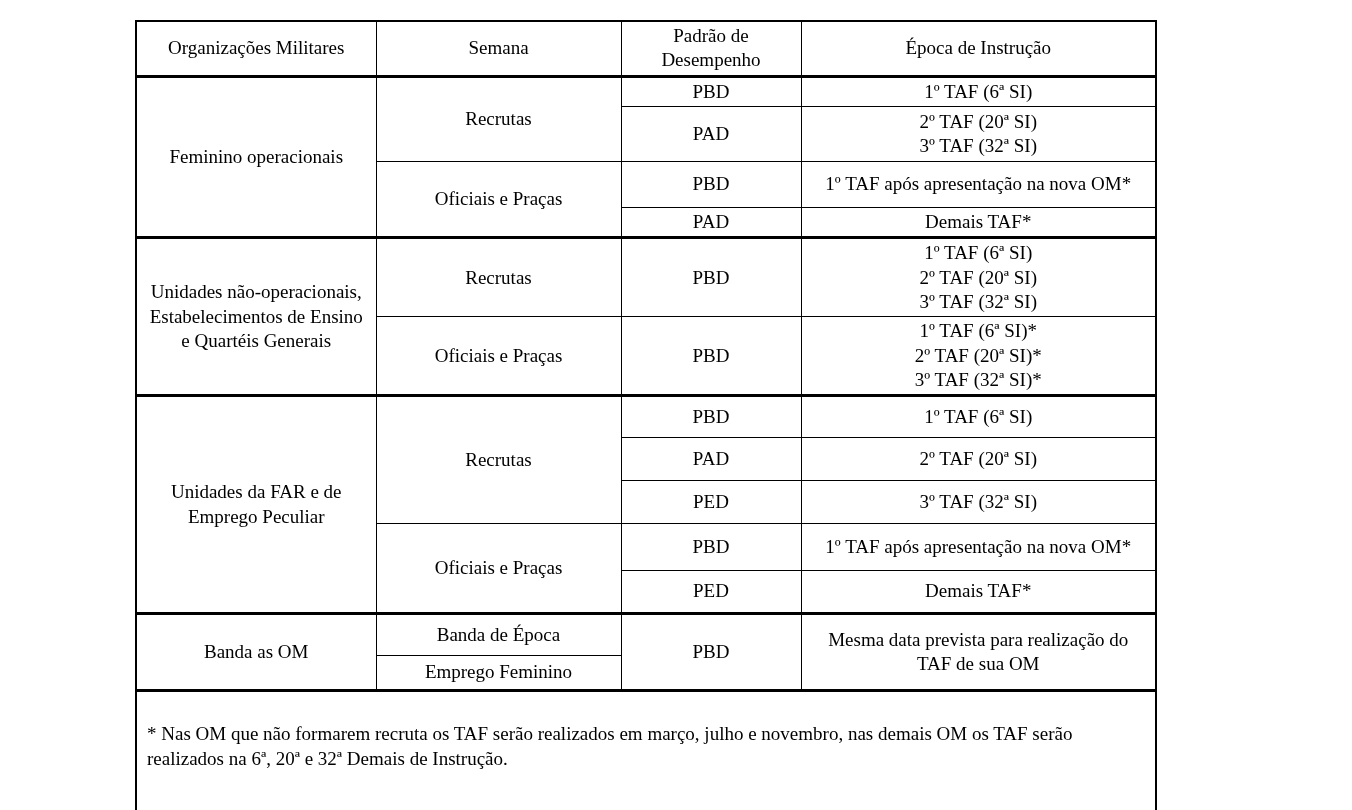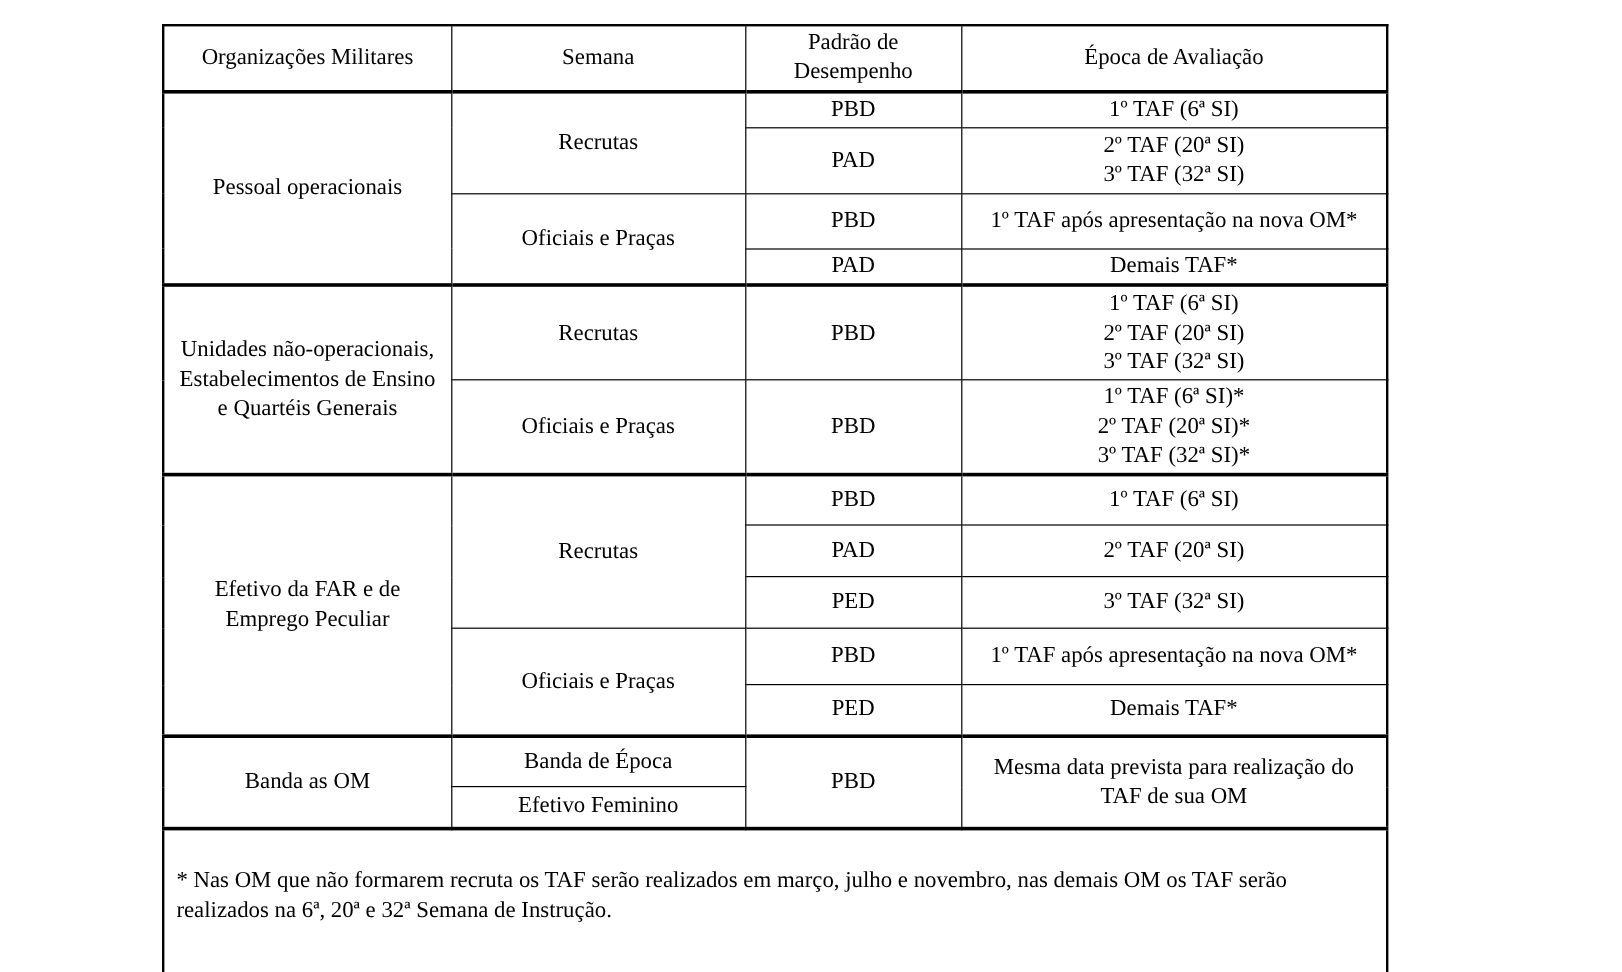--- a/index.html
+++ b/index.html
@@ -54,27 +54,27 @@
       <col style="width:245px">
       <col style="width:180px">
       <col style="width:355px">
     </colgroup>
     <thead>
       <tr style="height:48px">
         <th>Organizações Militares</th>
         <th>Semana</th>
         <th>Padrão de
 Desempenho</th>
-        <th>Época de Avaliação</th>
+        <th>Época de Instrução</th>
       </tr>
     </thead>
     <tbody>
 
       <tr class="group-start" style="height:29px">
-        <td rowspan="4">Pessoal operacionais</td>
+        <td rowspan="4">Feminino operacionais</td>
         <td rowspan="2">Recrutas</td>
         <td>PBD</td>
         <td>1º TAF (6ª SI)</td>
       </tr>
       <tr style="height:55px">
         <td>PAD</td>
         <td>2º TAF (20ª SI)
 3º TAF (32ª SI)</td>
       </tr>
       <tr style="height:46px">
@@ -97,21 +97,21 @@
       </tr>
       <tr style="height:75px">
         <td>Oficiais e Praças</td>
         <td>PBD</td>
         <td>1º TAF (6ª SI)*
 2º TAF (20ª SI)*
 3º TAF (32ª SI)*</td>
       </tr>
 
       <tr class="group-start" style="height:42px">
-        <td rowspan="5">Efetivo da FAR e de Emprego Peculiar</td>
+        <td rowspan="5">Unidades da FAR e de Emprego Peculiar</td>
         <td rowspan="3">Recrutas</td>
         <td>PBD</td>
         <td>1º TAF (6ª SI)</td>
       </tr>
       <tr style="height:43px">
         <td>PAD</td>
         <td>2º TAF (20ª SI)</td>
       </tr>
       <tr style="height:43px">
         <td>PED</td>
@@ -127,24 +127,24 @@
         <td>Demais TAF*</td>
       </tr>
 
       <tr class="group-start" style="height:42px">
         <td rowspan="2">Banda as OM</td>
         <td>Banda de Época</td>
         <td rowspan="2">PBD</td>
         <td rowspan="2">Mesma data prevista para realização do TAF de sua OM</td>
       </tr>
       <tr style="height:35px">
-        <td>Efetivo Feminino</td>
+        <td>Emprego Feminino</td>
       </tr>
 
       <tr class="footer-row" style="height:128px">
         <td colspan="4">
-          <div class="footnote-asterisk">* Nas OM que não formarem recruta os TAF serão realizados em março, julho e novembro, nas demais OM os TAF serão realizados na 6ª, 20ª e 32ª Semana de Instrução.</div>
+          <div class="footnote-asterisk">* Nas OM que não formarem recruta os TAF serão realizados em março, julho e novembro, nas demais OM os TAF serão realizados na 6ª, 20ª e 32ª Demais de Instrução.</div>
           
         </td>
       </tr>
     </tbody>
   </table>
 </div>
 
 </body></html>

